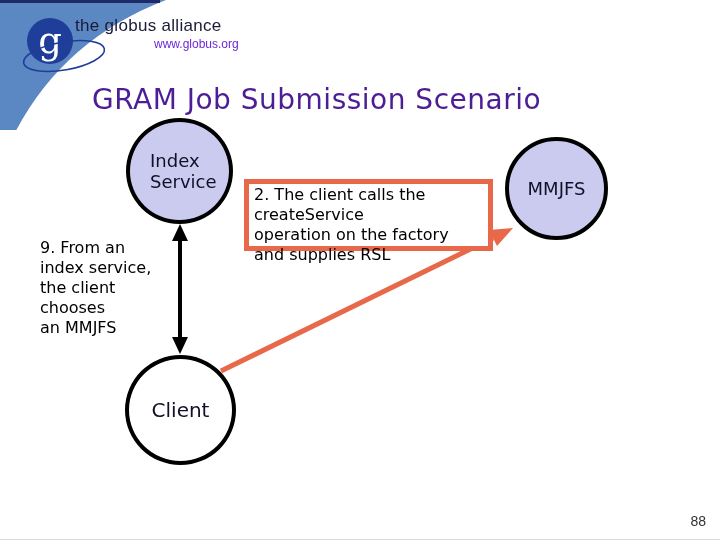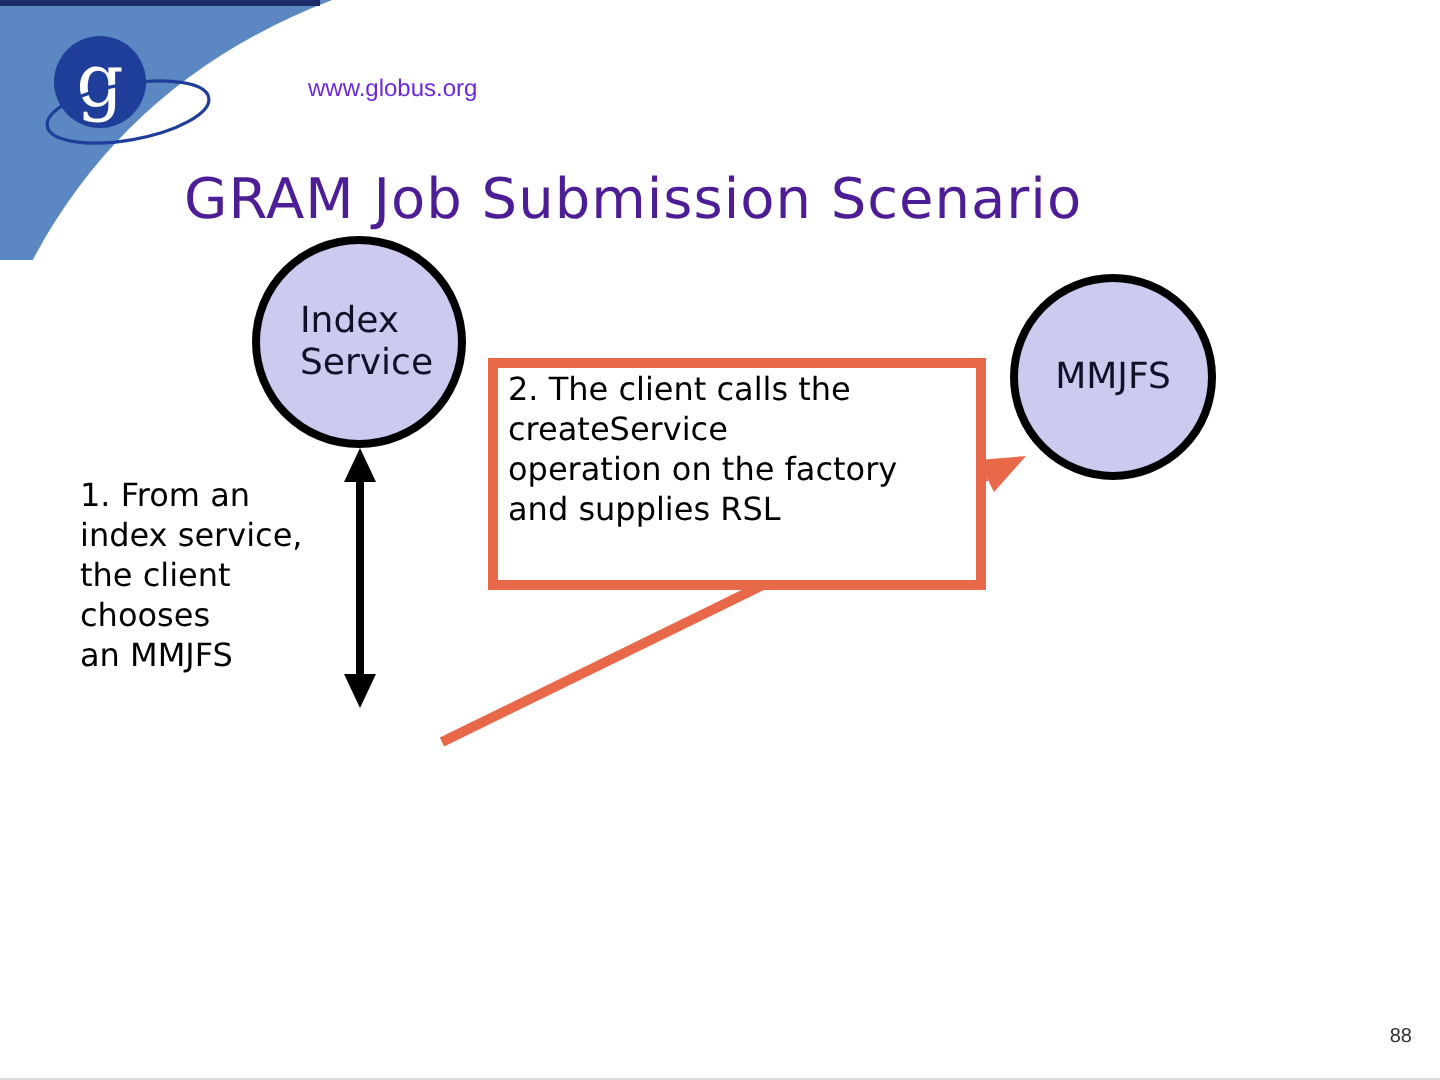--- a/index.html
+++ b/index.html
@@ -30,85 +30,89 @@
           color:#101028;}
   .circle-index{left:126px;top:118px;width:107px;height:106px;
                 padding-left:20px;font-size:18px;line-height:21px;
                 align-items:flex-start;}
   .circle-mmjfs{left:505px;top:137px;width:103px;height:103px;
                 align-items:center;font-size:18px;}
   .circle-client{left:125px;top:355px;width:111px;height:110px;
                  background:#ffffff;align-items:center;font-size:20px;}
   .step1{position:absolute;left:40px;top:238px;width:160px;z-index:2;
          font-size:16px;line-height:20px;color:#000;white-space:pre-line;}
-  .callout{position:absolute;left:244px;top:179px;width:249px;height:116px;
+  .callout{position:absolute;left:244px;top:179px;width:249px;height:72px;
            box-sizing:border-box;border:5px solid #e8684a;background:#fff;
            z-index:4;padding:1px 0 0 5px;}
   .callout-text{font-size:16px;line-height:20px;color:#000;
                 white-space:pre-line;}
   .multiline{white-space:pre-line;}
 
   
   .footer-left{position:absolute;left:10px;top:510px;z-index:2;
                font-family:"Liberation Sans",sans-serif;font-size:15px;
                color:#222;}
   .footer-page{position:absolute;right:14px;top:513px;z-index:2;
-               font-family:"Liberation Sans",sans-serif;font-size:10px;
+               font-family:"Liberation Sans",sans-serif;font-size:14px;
                color:#333;}
 </style>
 </head>
 <body>
 
 <div class="slide">
 
   <svg class="header-art" width="230" height="130" viewBox="0 0 230 130">
     <path d="M0,0 H166 Q46,46 0,166 Z" fill="#5b87c2"></path>
     <rect x="0" y="0" width="160" height="3" fill="#1d2b69"></rect>
     <circle cx="50" cy="41" r="23" fill="#1f3e9a"></circle>
     <text x="50" y="53" text-anchor="middle" fill="#ffffff" font-family="DejaVu Serif, serif" font-size="37">g</text>
     <ellipse cx="64" cy="56" rx="41" ry="14" fill="none" stroke="#1f3e9a" stroke-width="1.6" transform="rotate(-10 64 56)"></ellipse>
     <clipPath id="logoClip">
         <circle cx="50" cy="41" r="21.5"></circle>
       </clipPath>
     <path d="M 26,54 Q 55,75 86,62" fill="none" stroke="#ffffff" stroke-width="1.8" clip-path="url(#logoClip)"></path>
   </svg>
+  <div class="brand-text">the globus alliance</div>
   <div class="brand-url">www.globus.org</div>
 
   <div class="title">GRAM Job Submission Scenario</div>
 
   <svg class="arrows" width="720" height="540" viewBox="0 0 720 540">
 
     <g>
       <line x1="221" y1="371" x2="493" y2="238" stroke="#e8684a" stroke-width="5"></line>
       <polygon points="513,228 497,246 489,230" fill="#e8684a"></polygon>
     </g>
 
     <g>
       <line x1="180" y1="238" x2="180" y2="340" stroke="#000" stroke-width="4"></line>
       <polygon points="180,224 172,241 188,241" fill="#000"></polygon>
       <polygon points="180,354 172,337 188,337" fill="#000"></polygon>
     </g>
   </svg>
 
-  <div class="step1">1. From an
+  <div class="step1">9. From an
 index service,
 the client
 chooses
 an MMJFS</div>
 
   <div class="callout">
     <div class="callout-text">2. The client calls the
 createService
 operation on the factory
 and supplies RSL</div>
   </div>
 
   <div class="circle circle-index">
     <span class="multiline">Index
 Service</span>
   </div>
   <div class="circle circle-mmjfs">
     <span>MMJFS</span>
   </div>
+  <div class="circle circle-client">
+    <span>Client</span>
+  </div>
 
   <div class="footer-page">88</div>
 
 </div>
 
 </body></html>

